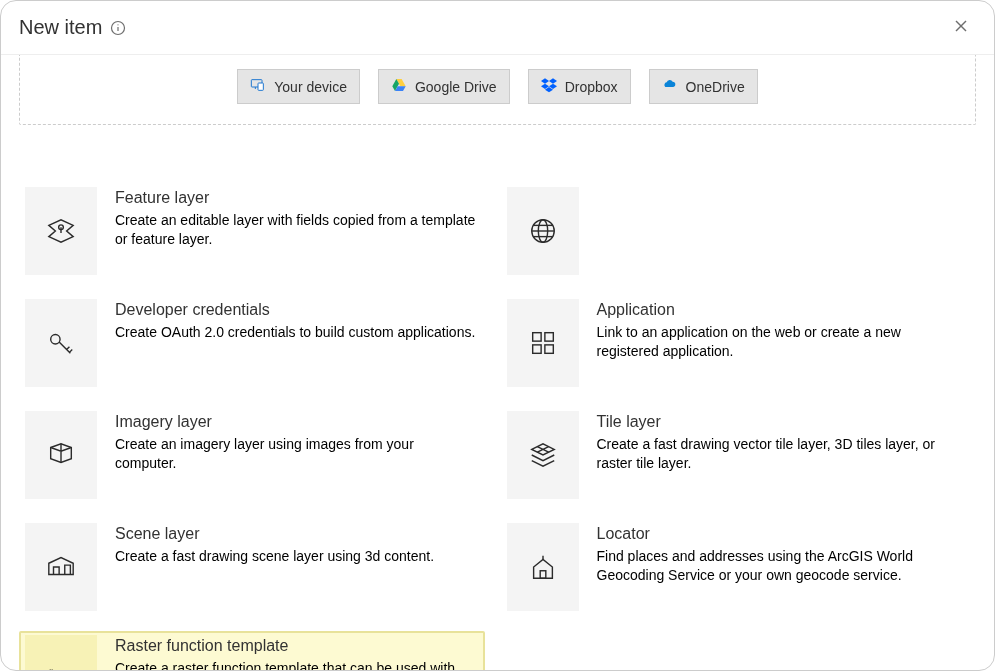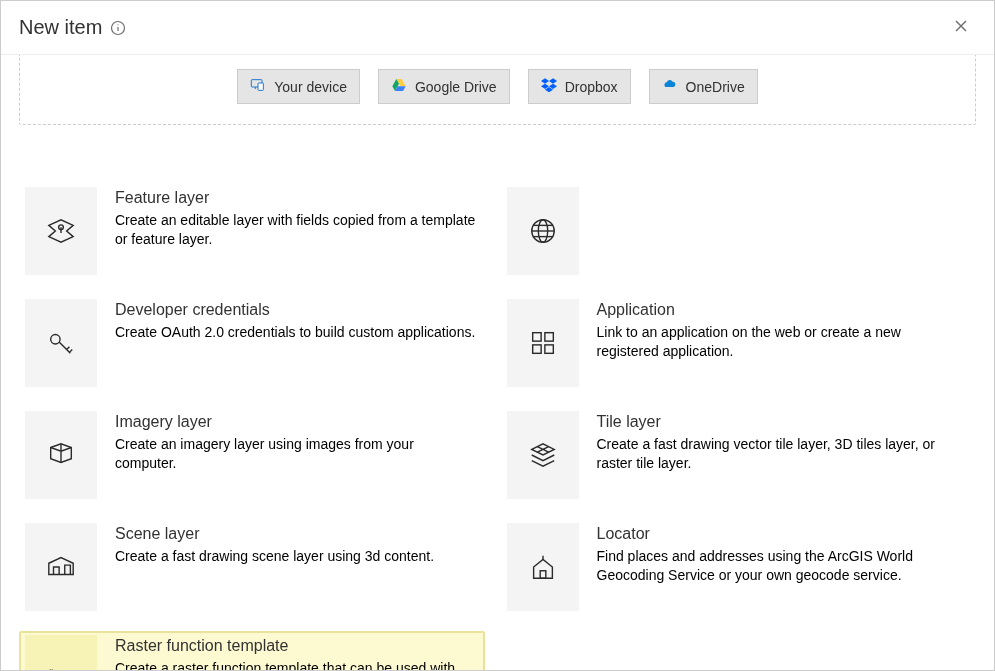--- a/index.html
+++ b/index.html
@@ -9,21 +9,21 @@
     color: #323232;
     background: #fff;
     width: 995px;
     height: 671px;
     overflow: hidden;
   }
   .modal {
     width: 995px;
     height: 671px;
     border: 1px solid #ccc;
-    border-radius: 0;
+    border-radius: 16px;
     display: flex;
     flex-direction: column;
   }
   .modal-header {
     display: flex;
     align-items: center;
     justify-content: space-between;
     padding: 14px 18px 14px 18px;
     border-bottom: 1px solid #eee;
   }

